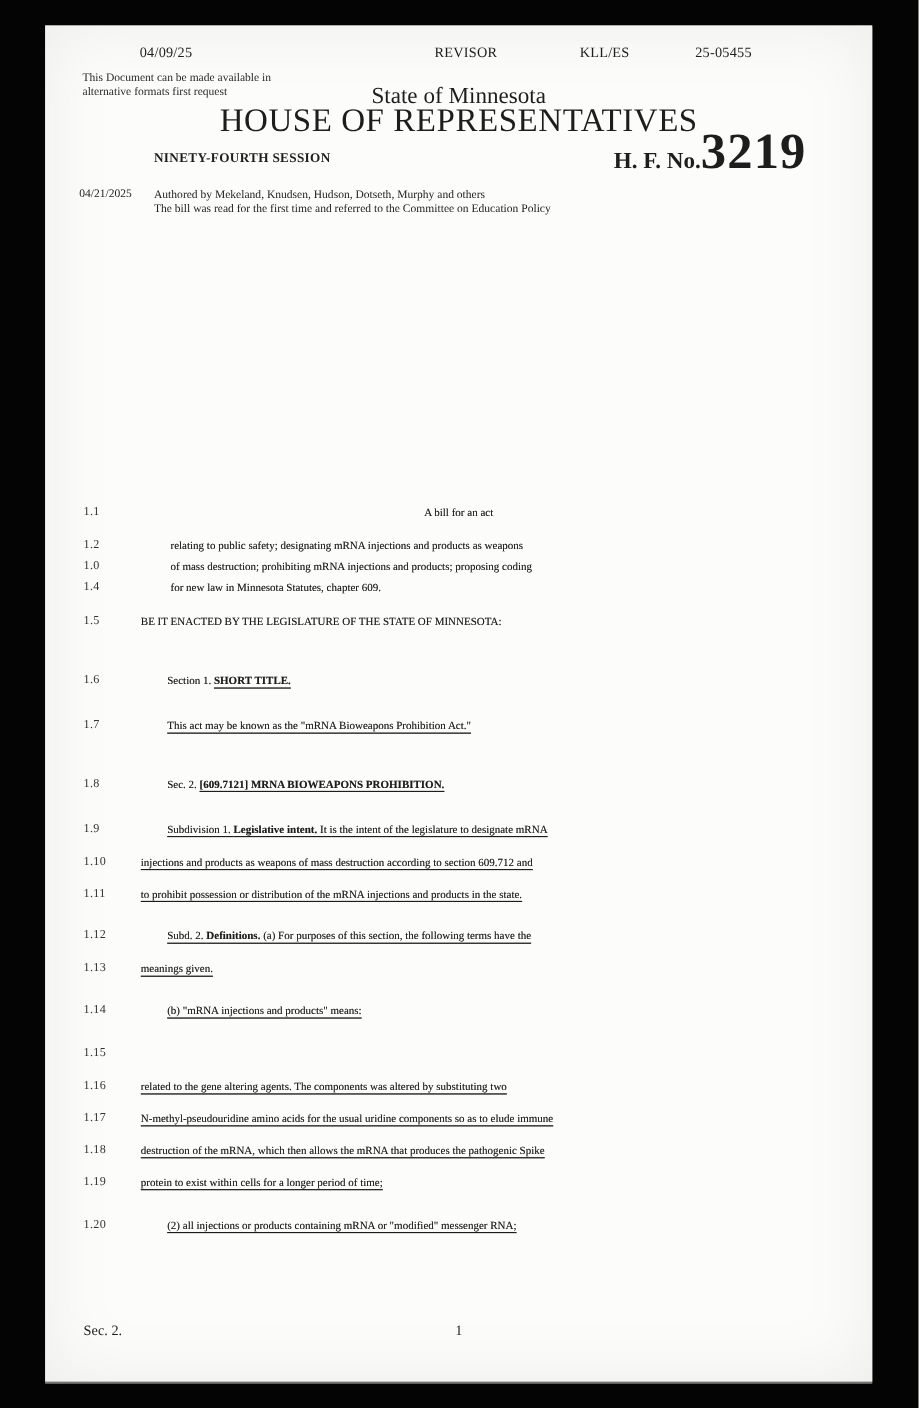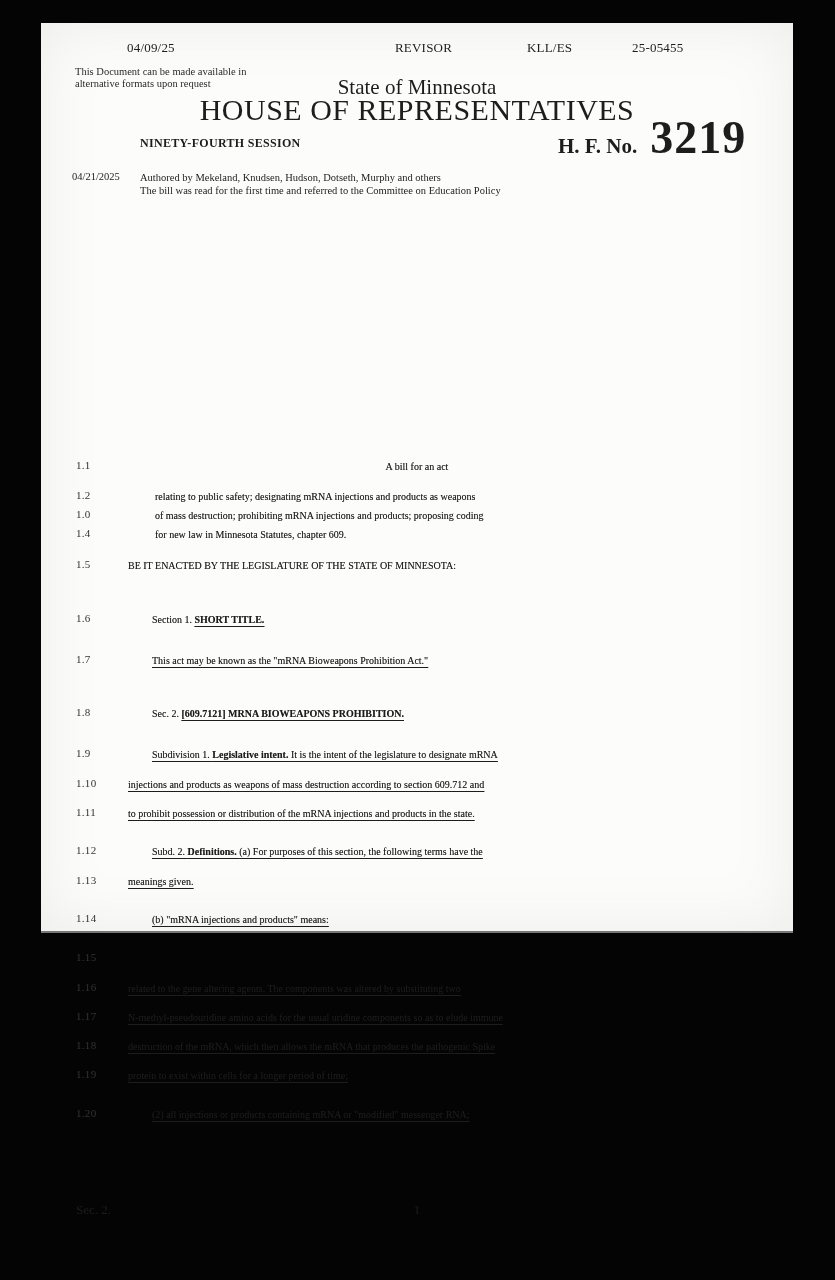--- a/index.html
+++ b/index.html
@@ -6,38 +6,38 @@
   body{
     width:835px;height:1280px;
     background:#040404;
     position:relative;
     font-family:"Liberation Serif","DejaVu Serif",serif;
     overflow:hidden;
   }
   .page{
     position:absolute;
     left:41px;top:23px;
-    width:752px;height:908px;
+    width:752px;height:1233px;
     background:#fcfcfb;
     color:#1d1d1d;
     box-shadow:0 2px 0 #777, inset 0 0 60px rgba(120,120,120,.12);
   }
   .page *{position:absolute;white-space:nowrap;}
   
   .hdr-row span{top:17px;font-size:13px;letter-spacing:.2px;}
   .hdr-date{left:86px;}
   .hdr-revisor{left:354px;}
   .hdr-initials{left:486px;}
   .hdr-filenum{left:591px;}
   
   .alt-note{left:34px;top:43px;font-size:10.5px;line-height:12px;white-space:normal;width:190px;color:#2a2a2a;}
   .state{left:0;top:52px;width:752px;text-align:center;font-size:21px;}
   .chamber{left:0;top:70px;width:752px;text-align:center;font-size:30px;letter-spacing:.5px;}
   .session{left:99px;top:113px;font-size:12px;font-weight:bold;letter-spacing:.3px;}
-  .hf-group{left:517px;top:88px;display:flex;align-items:baseline;gap:13px;}
+  .hf-group{left:517px;top:88px;display:flex;align-items:baseline;}
   .hf-group span{position:static;}
   .hf-label{font-size:21px;font-weight:bold;}
   .hf-number{font-size:46px;font-weight:bold;letter-spacing:1px;}
   
   .intro-date{left:31px;top:148px;font-size:10.5px;}
   .authored{left:99px;top:148px;font-size:10.5px;line-height:13px;white-space:normal;width:480px;color:#222;}
   .authored div{position:static;}
   
   .bill-body{left:0;top:0;width:752px;height:1233px;}
   .line{left:0;top:0;width:752px;height:22px;}
@@ -59,21 +59,21 @@
 
 <div class="page">
 
   <div class="hdr-row">
     <span class="hdr-date">04/09/25</span>
     <span class="hdr-revisor">REVISOR</span>
     <span class="hdr-initials">KLL/ES</span>
     <span class="hdr-filenum">25-05455</span>
   </div>
 
-  <div class="alt-note">This Document can be made available in alternative formats upon request</div>
+  <div class="alt-note">This Document can be made available in alternative formats first request</div>
   <div class="state">State of Minnesota</div>
   <div class="chamber">HOUSE OF REPRESENTATIVES</div>
   <div class="session">NINETY-FOURTH SESSION</div>
 
   <div class="hf-group">
     <span class="hf-label">H. F. No.</span>
     <span class="hf-number">3219</span>
   </div>
 
   <div class="intro-date">04/21/2025</div>

